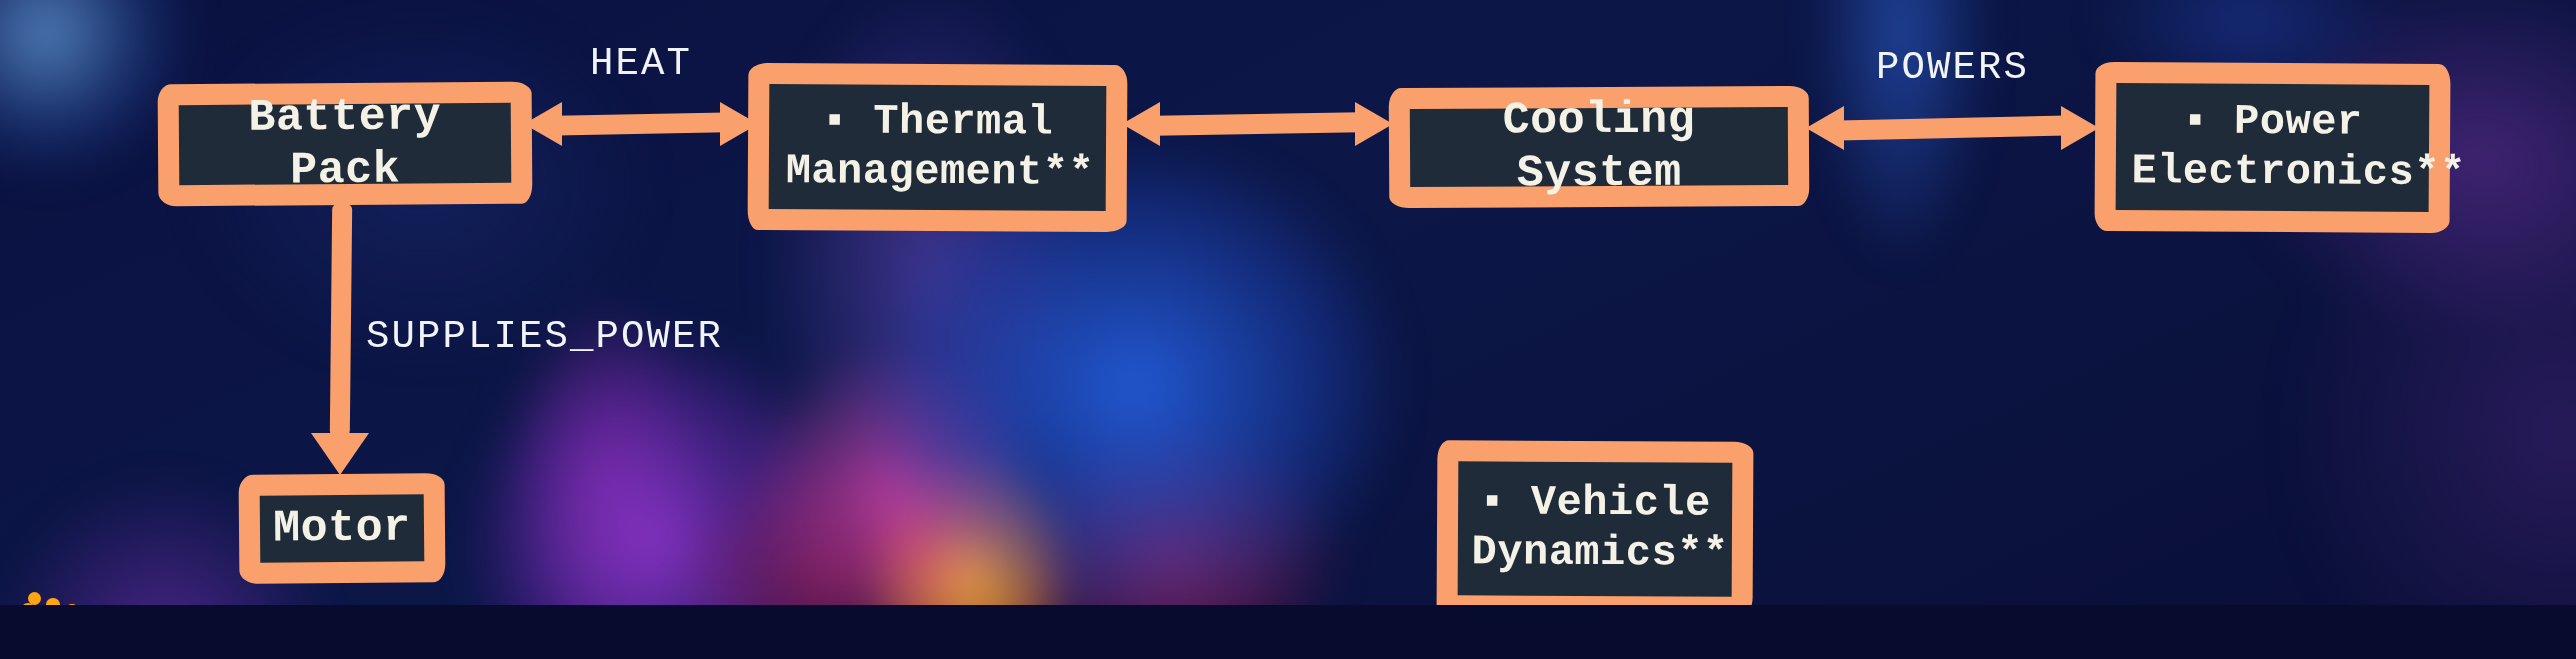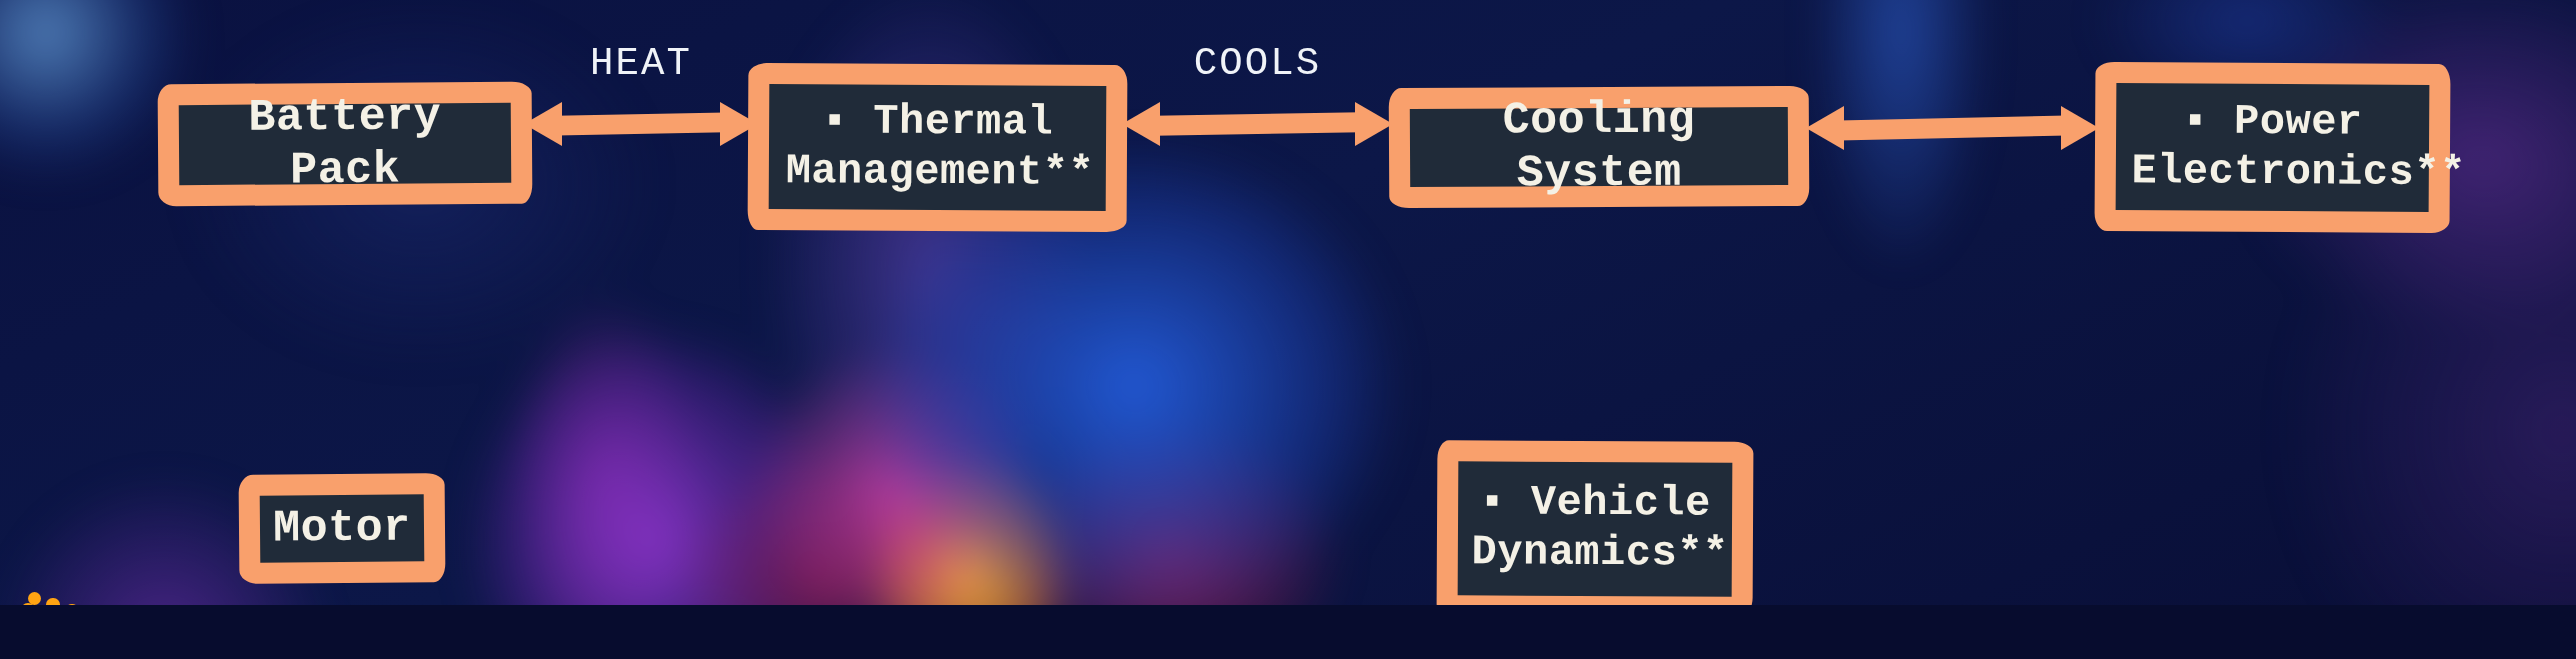--- a/index.html
+++ b/index.html
@@ -90,28 +90,33 @@
   <div class="hedge e-heat">
     <div class="hline"></div>
     <div class="ah left"></div>
     <div class="ah right"></div>
     <div class="elabel">HEAT</div>
   </div>
   <div class="hedge e-cools">
     <div class="hline"></div>
     <div class="ah left"></div>
     <div class="ah right"></div>
-    <div class="elabel">COOLS</div>
   </div>
   <div class="hedge e-powers">
     <div class="hline"></div>
     <div class="ah left"></div>
     <div class="ah right"></div>
+    <div class="elabel">POWERS</div>
   </div>
 
+  <div class="vedge e-supplies">
+    <div class="vline"></div>
+    <div class="ah down"></div>
+    <div class="vlabel">SUPPLIES_POWER</div>
+  </div>
 
   <div class="node n-battery">
     <span class="node-label">Battery Pack</span>
   </div>
   <div class="node n-thermal">
     <span class="node-label">▪ Thermal Management**</span>
   </div>
   <div class="node n-cooling">
     <span class="node-label">Cooling System</span>
   </div>

